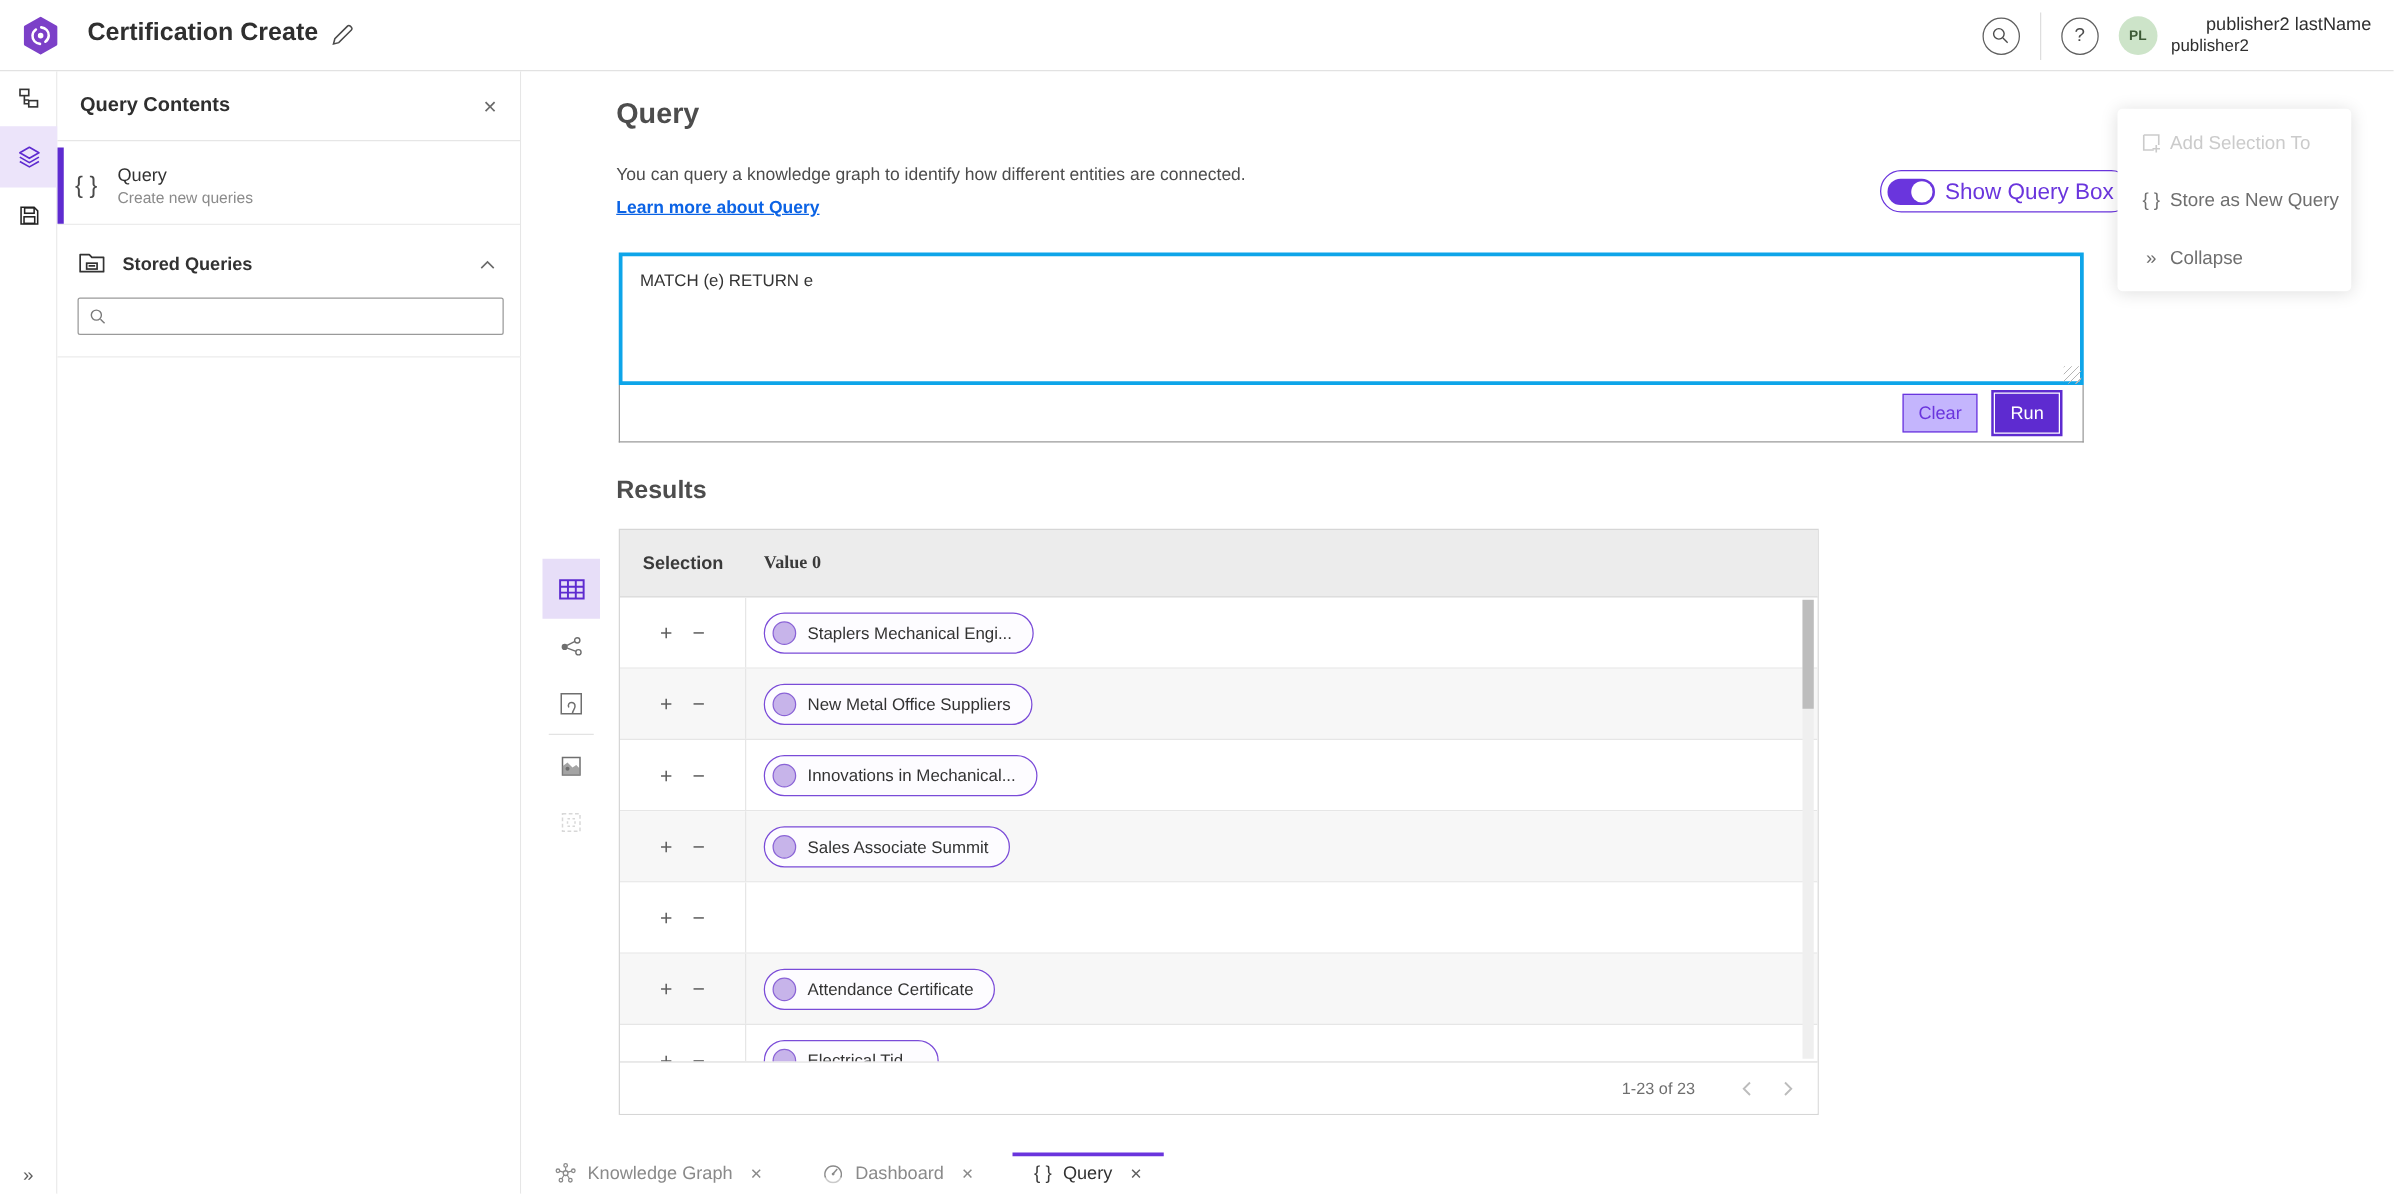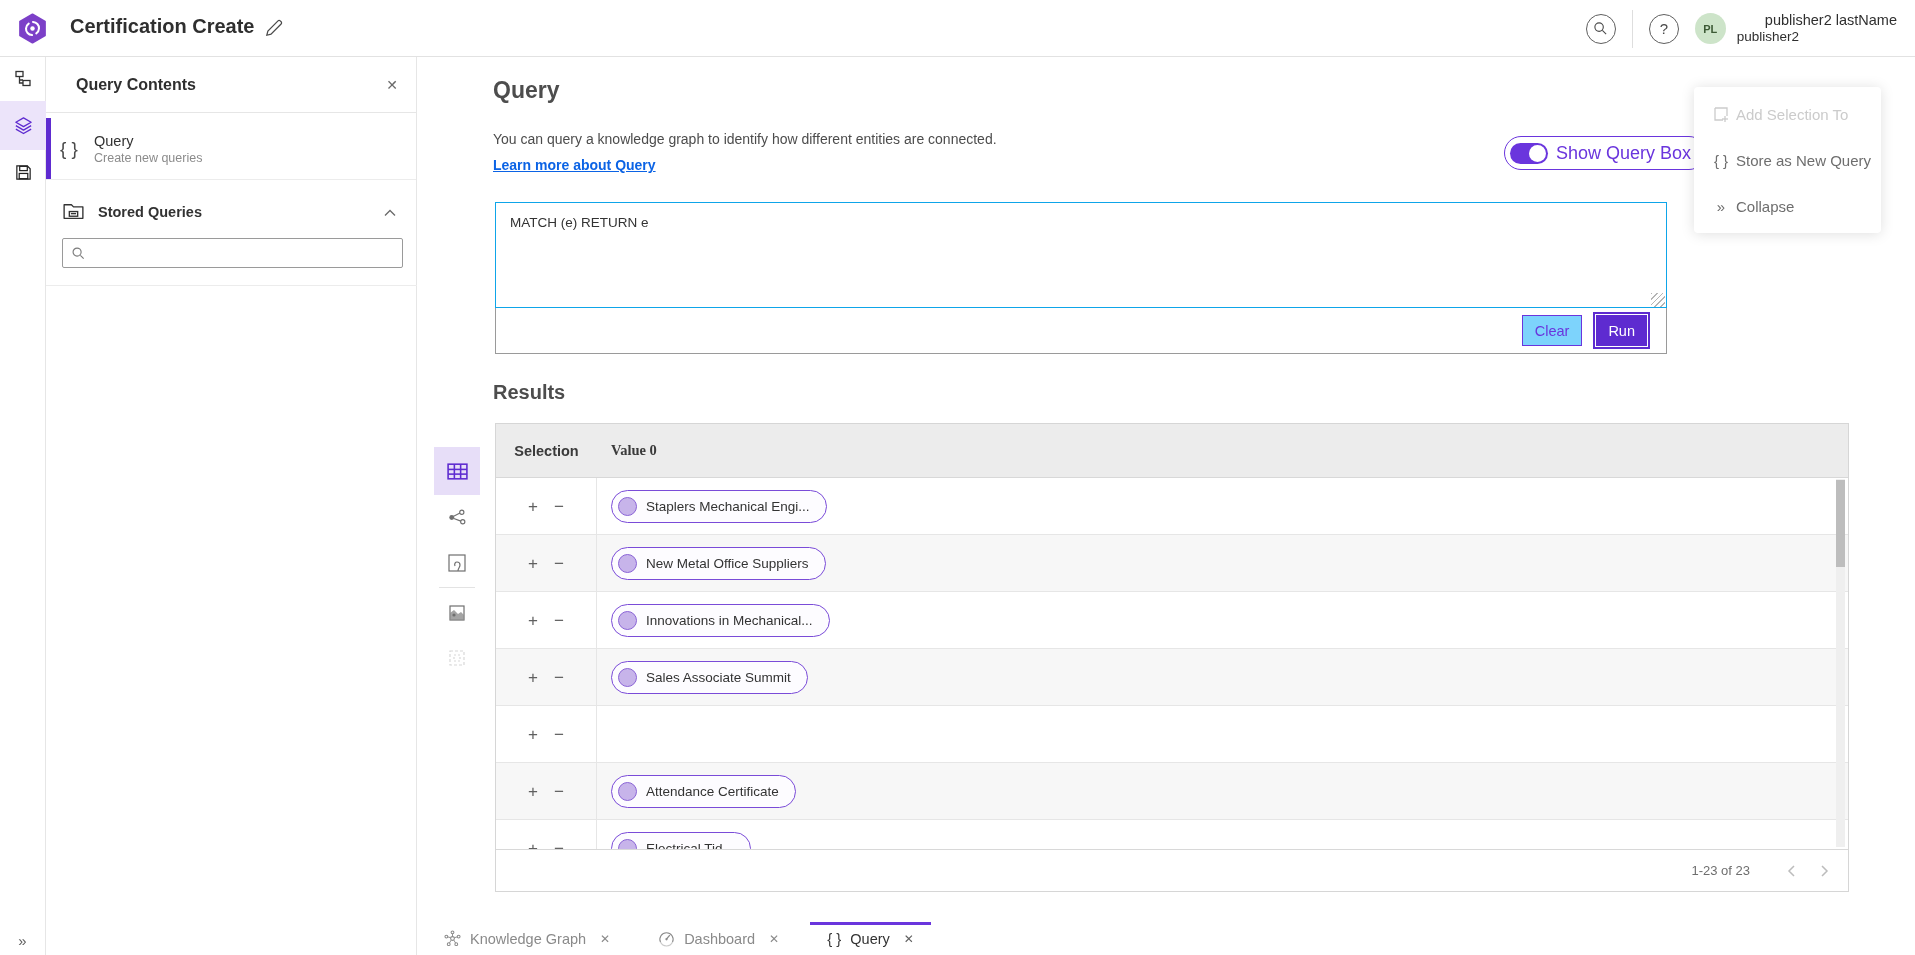--- a/index.html
+++ b/index.html
@@ -30,21 +30,21 @@
     border-right:1px solid #e6e6e6; }
   .rail-item { width:46px; height:44px; display:flex; align-items:center; justify-content:center; cursor:pointer; }
   .rail-item.active { height:49px; background:var(--rail_active_bg,#ece4fa); }
   .rail-expand { position:absolute; left:0; bottom:6px; width:46px; text-align:center;
     font-size:15px; color:#5f5f5f; cursor:pointer; letter-spacing:1px; }
 
   
   .panel { position:absolute; left:46px; top:57px; width:371px; height:898px; background:#fff;
     border-right:1px solid #e6e6e6; }
   .panel-header { height:56px; border-bottom:1px solid #e6e6e6; display:flex; align-items:center; }
-  .panel-title { margin-left:30px; font-size:16px; font-weight:700; color:#2f2f2f; flex:1; }
+  .panel-title { margin-left:18px; font-size:16px; font-weight:700; color:#2f2f2f; flex:1; }
   .panel-close { margin-right:18px; font-size:14px; color:#6a6a6a; cursor:pointer; }
   .query-item { position:relative; height:62px; margin-top:5px; border-bottom:1px solid #ececec;
     display:flex; align-items:center; cursor:pointer; background:#fff; }
   .query-item .selbar { position:absolute; left:0; top:0; width:5px; height:100%; background:#5e2bd0; }
   .qi-braces { margin-left:14px; width:34px; font-size:19px; color:#4a4a4a; text-align:left; }
   .qi-text .qi-title { font-size:14.5px; color:#323232; }
   .qi-text .qi-sub { font-size:12.5px; color:#8b8b8b; margin-top:2px; }
   .stored-header { height:52px; margin-top:6px; display:flex; align-items:center; cursor:pointer; }
   .stored-icon { margin-left:15px; }
   .stored-label { margin-left:12px; font-size:14.5px; font-weight:700; color:#323232; flex:1; }
@@ -62,44 +62,44 @@
   .q-desc { position:absolute; left:76px; top:74px; font-size:14px; color:#4c4c4c; }
   .q-link { position:absolute; left:76px; top:100px; font-size:14px; font-weight:700;
     color:var(--link_blue,#0b63e5); text-decoration:underline; cursor:pointer; }
   .toggle-pill { position:absolute; left:1087px; top:79px; height:34px; display:flex; align-items:center;
     border:1px solid var(--accent,#6a35dd); border-radius:17px; padding:0 14px 0 5px; cursor:pointer; background:#fff; }
   .switch { width:38px; height:21px; border-radius:11px; background:var(--accent,#6a35dd); position:relative; }
   .switch .knob { position:absolute; right:2px; top:2px; width:17px; height:17px; border-radius:50%; background:#fff; }
   .toggle-label { margin-left:8px; font-size:18px; color:var(--accent,#6a35dd); }
 
   .query-box { position:absolute; left:78px; top:145px; width:1172px; height:208px; }
-  .editor { position:relative; width:1172px; height:106px; border:1px solid #0ea5e9; background:#fff;
+  .editor { position:relative; width:1172px; height:106px; border:3px solid #0ea5e9; background:#fff;
     font-size:13.5px; color:#333; padding:12px 14px; cursor:text; }
   .resize-handle { position:absolute; right:1px; bottom:1px; width:14px; height:14px;
     background:repeating-linear-gradient(135deg,#b5b5b5 0 1px,transparent 1px 4px); cursor:nwse-resize; }
   .editor-footer { width:1172px; height:46px; border:1px solid #9a9a9a; border-top:none;
     display:flex; align-items:center; justify-content:flex-end; gap:13px; padding-right:16px; background:#fff; }
-  .btn-clear { min-width:56px; height:31px; background:#7dd3fc; border:1px solid var(--accent,#6a35dd);
+  .btn-clear { min-width:56px; height:31px; background:#c4b5fd; border:1px solid var(--accent,#6a35dd);
     color:var(--accent,#6a35dd); font-size:14.5px; font-family:inherit; cursor:pointer; padding:0 12px; }
   .btn-run { min-width:52px; height:33px; background:var(--run_fill,#5e2bd0); border:1px solid #fff;
     box-shadow:0 0 0 2px var(--run_fill,#5e2bd0); color:#fff; font-size:14.5px; font-family:inherit;
     cursor:pointer; padding:0 12px; margin-right:2px; }
 
   .r-heading { position:absolute; left:76px; top:324px; font-size:20px; font-weight:700; color:#4d4d4d; }
 
   
   .icon-strip { position:absolute; left:17px; top:390px; width:46px; }
   .strip-tile { width:46px; height:48px; background:var(--active_tile_bg,#e7def8);
     display:flex; align-items:center; justify-content:center; cursor:pointer; }
   .strip-ico { width:46px; height:45px; display:flex; align-items:center; justify-content:center; cursor:pointer; }
   .strip-div { width:36px; height:1px; background:#e3e3e3; margin:2px auto; }
   .strip-ico.disabled { opacity:.38; cursor:default; }
 
   
-  .rtable { position:absolute; left:78px; top:366px; width:1354px; border:1px solid #d6d6d6; background:#fff; }
+  .rtable { position:absolute; left:78px; top:366px; width:960px; border:1px solid #d6d6d6; background:#fff; }
   .t-head { height:54px; background:var(--table_header_bg,#ececec); border-bottom:1px solid #d8d8d8;
     display:flex; align-items:center; }
   .th-sel { width:101px; text-align:center; font-size:14.5px; font-weight:700; color:#3a3a3a; }
   .th-val { padding-left:14px; font-size:14.5px; font-weight:700; color:#3a3a3a;font-family:Liberation Serif, serif; }
   .t-viewport { position:relative; height:371px; overflow:hidden; }
   .t-row { height:57px; display:flex; align-items:center; border-bottom:1px solid #e6e6e6; background:#fff; }
   .t-row:nth-child(even) { background:#f7f7f7; }
   .sel-cell { width:101px; height:100%; border-right:1px solid #e6e6e6; display:flex;
     align-items:center; justify-content:center; gap:16px; }
   .plus,.minus { font-size:17px; color:#5f5f5f; cursor:pointer; line-height:1; }

